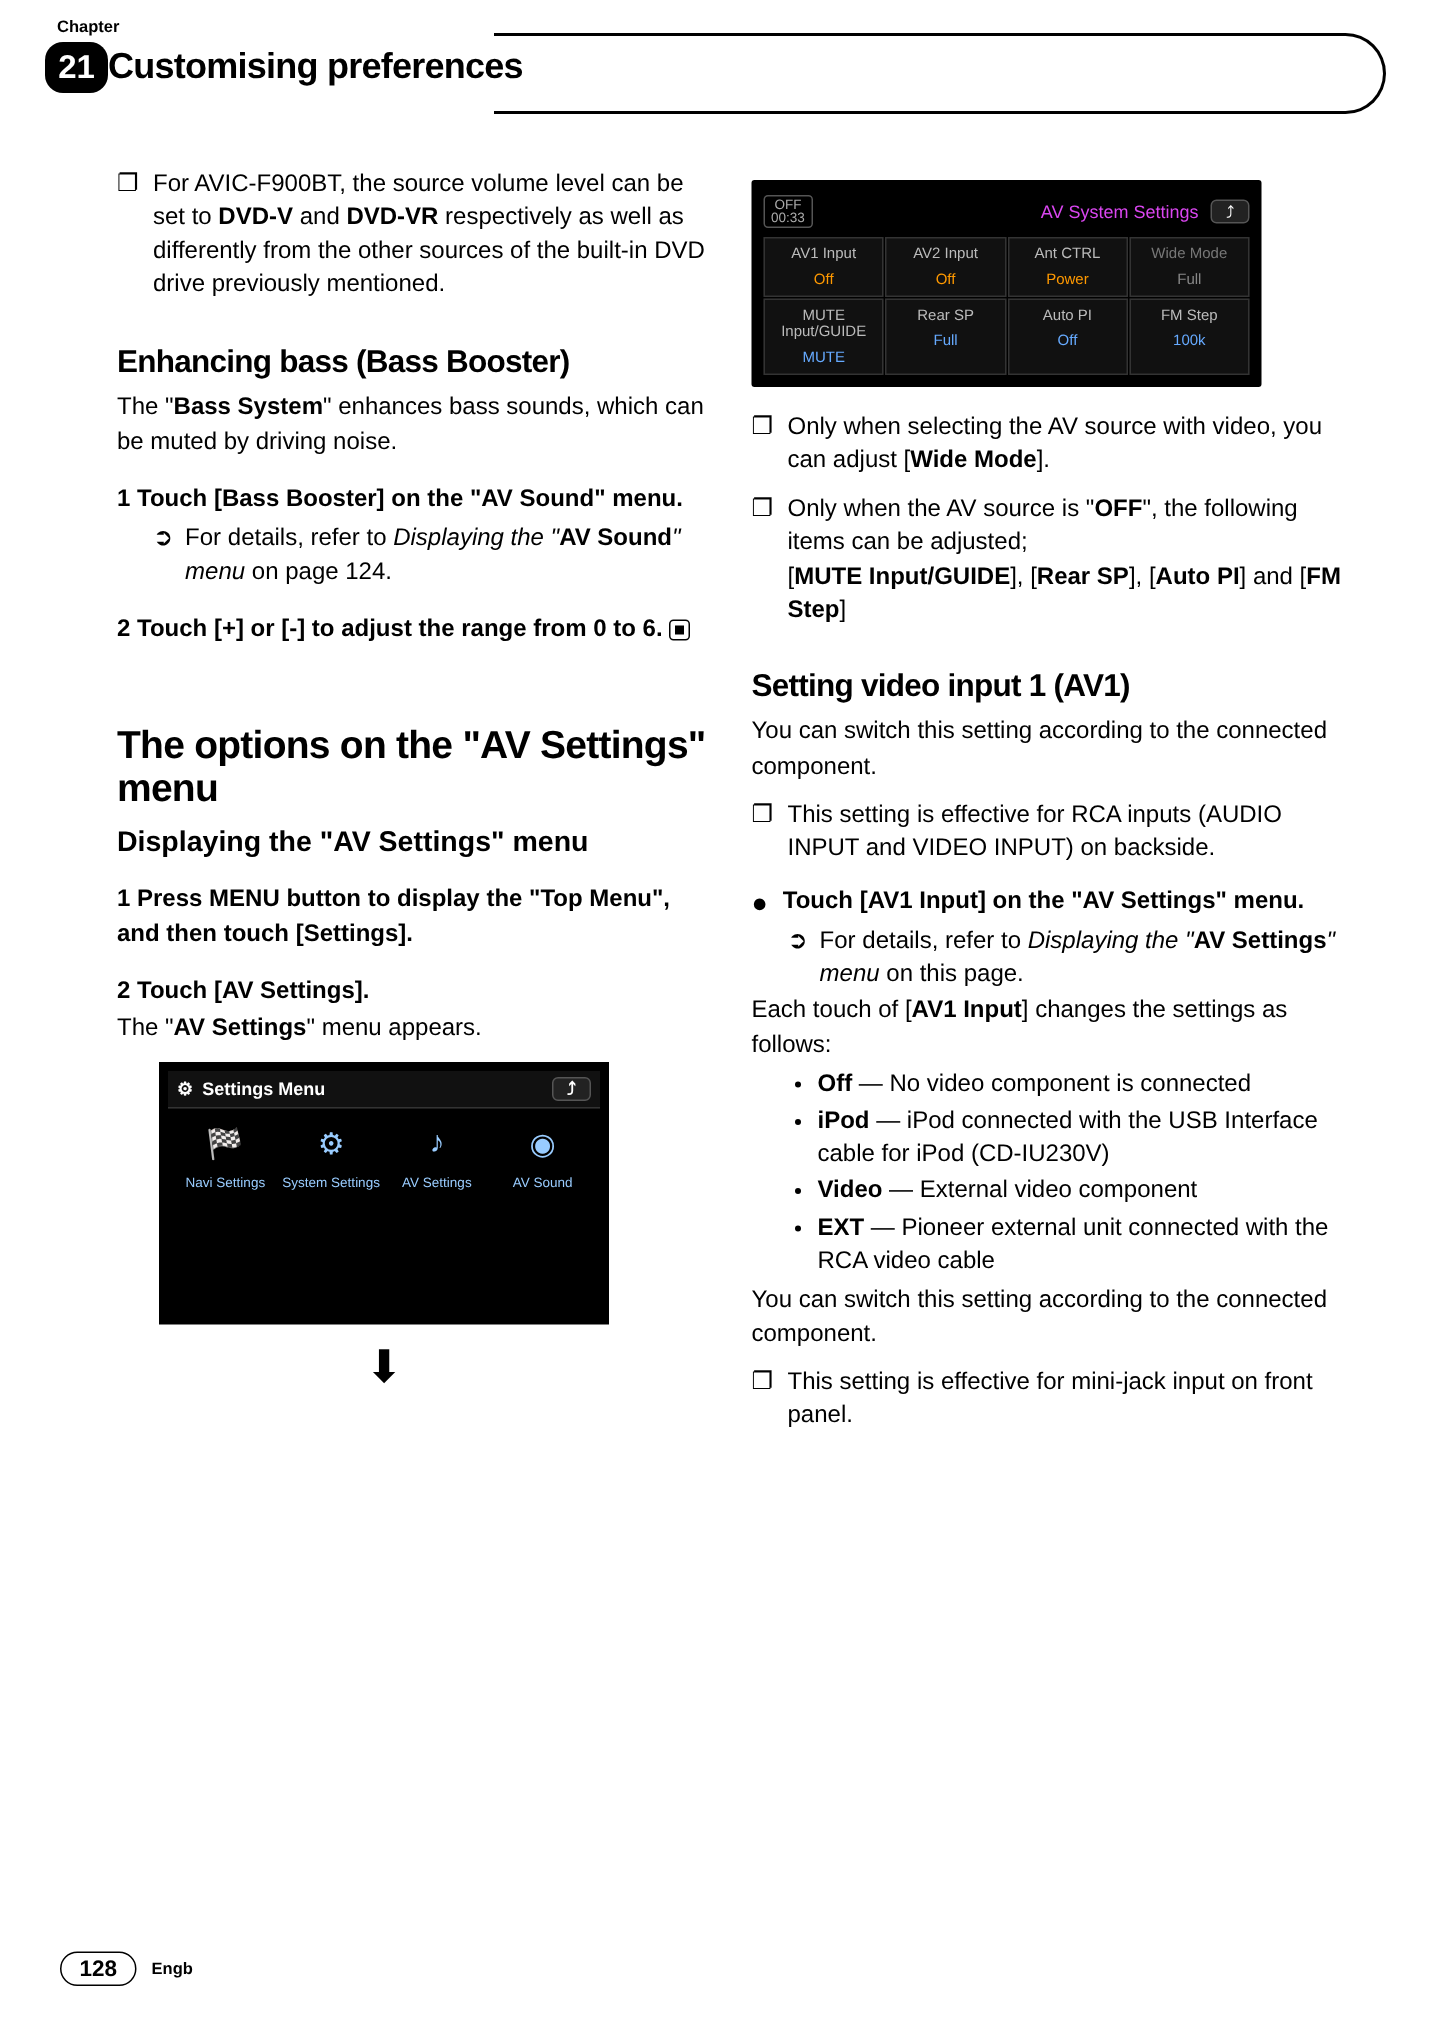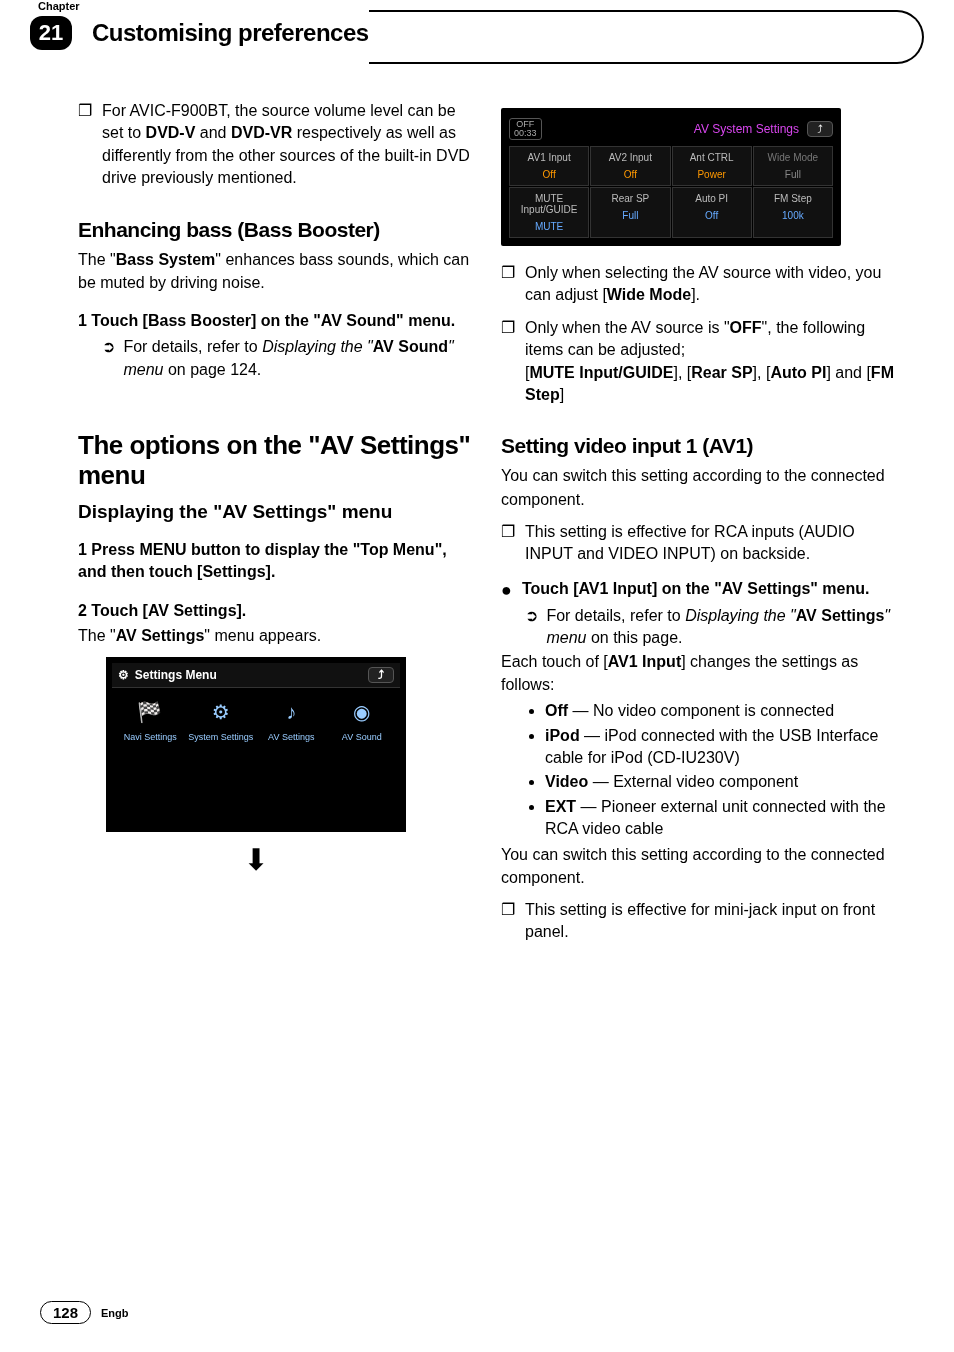--- a/index.html
+++ b/index.html
@@ -6,32 +6,32 @@
   body {
     width: 954px;
     height: 1352px;
     font-family: Arial, Helvetica, sans-serif;
     font-size: 16px;
     color: #000;
     position: relative;
     background: #fff;
   }
   .header {
-    padding: 0 30px 0 30px;
+    padding: 12px 30px 0 30px;
   }
   .chapter-label {
     font-size: 11px;
     font-weight: bold;
     margin-bottom: 4px;
     margin-left: 8px;
   }
   .chapter-row {
     display: flex;
     align-items: center;
-    gap: 20px;
+    gap: 0;
     position: relative;
   }
   .chapter-badge {
     background: #000;
     color: #fff;
     font-weight: bold;
     font-size: 22px;
     width: 42px;
     height: 34px;
     border-radius: 12px;
@@ -310,20 +310,23 @@
     </p>
 
     <p class="step">1    Touch [Bass Booster] on the "AV Sound" menu.</p>
     <div class="sub-ref">
       <span class="arrow">➲</span>
       <span>
         <span>For details, refer to </span><i><span>Displaying the "</span></i><b>AV Sound</b><i><span>" menu</span></i><span> on page 124.</span>
       </span>
     </div>
 
+    <p class="step">
+      <span>2    Touch [+] or [-] to adjust the range from 0 to 6.</span> <span class="stop-box"></span>
+    </p>
 
     <div class="h1">The options on the "AV Settings" menu</div>
     <div class="h3">Displaying the "AV Settings" menu</div>
 
     <p class="step">1    Press MENU button to display the "Top Menu", and then touch [Settings].</p>
     <p class="step">2    Touch [AV Settings].</p>
     <p>
       <span>The "</span><b>AV Settings</b><span>" menu appears.</span>
     </p>
 

